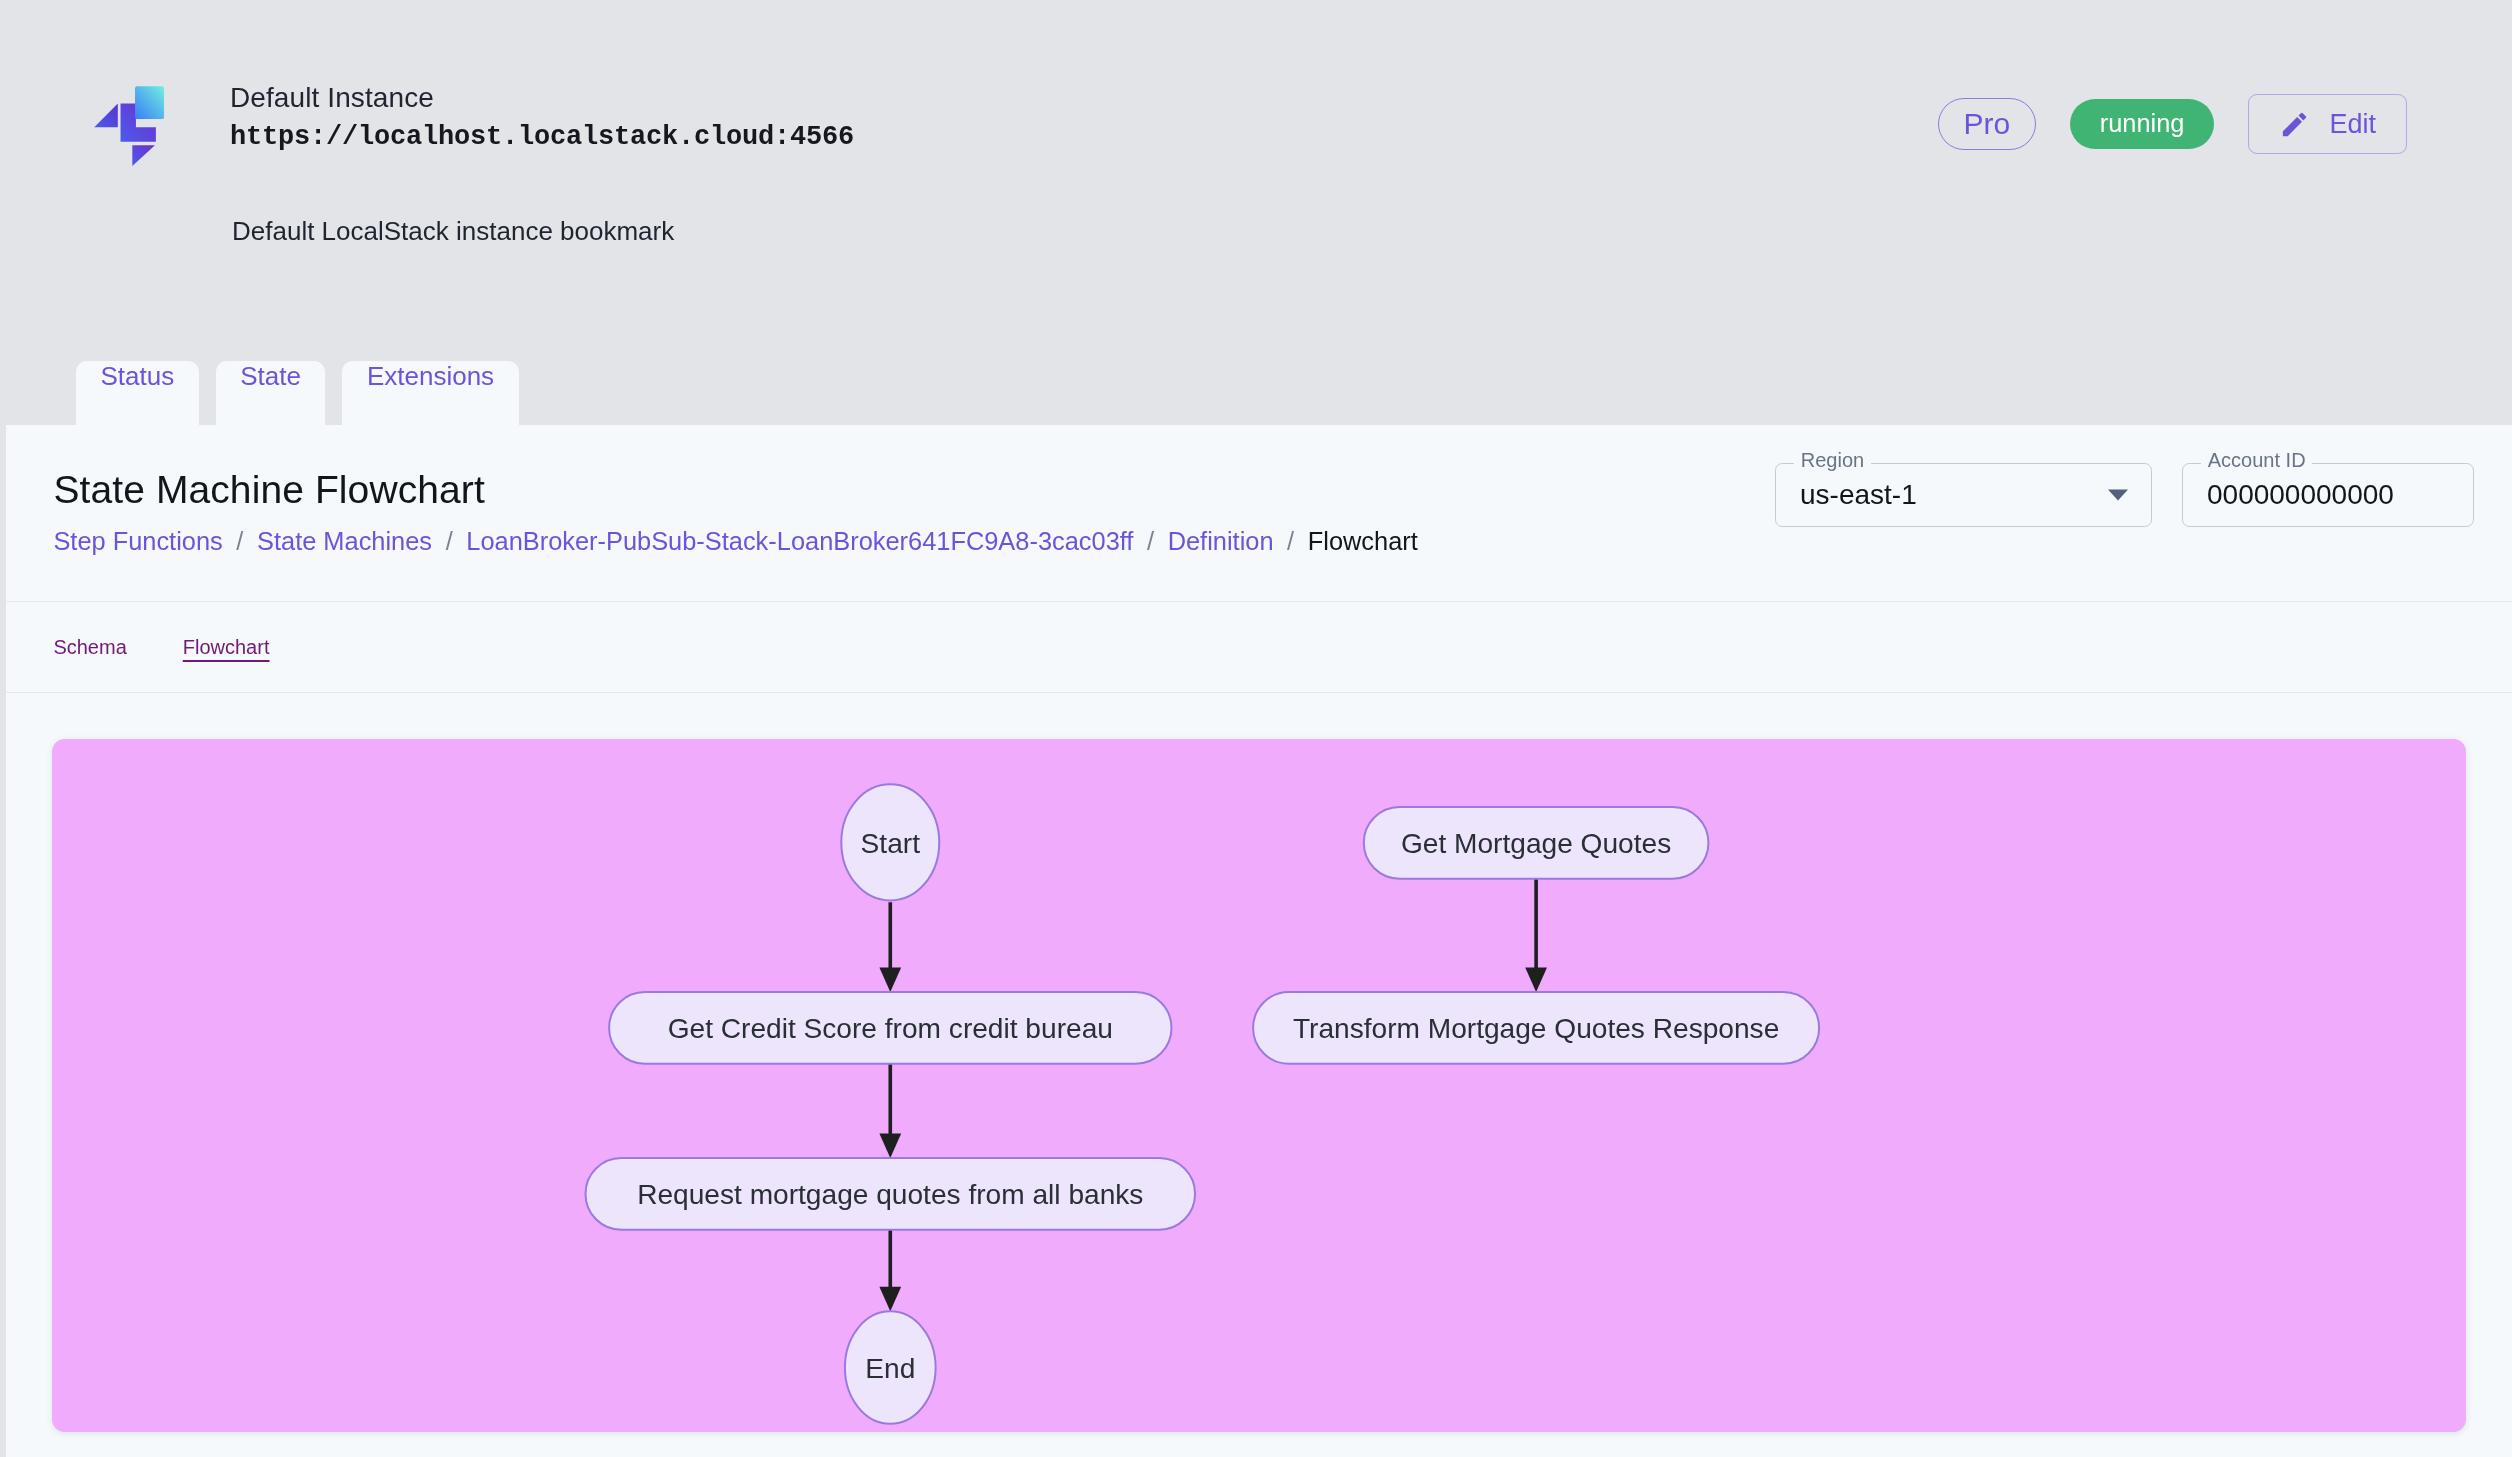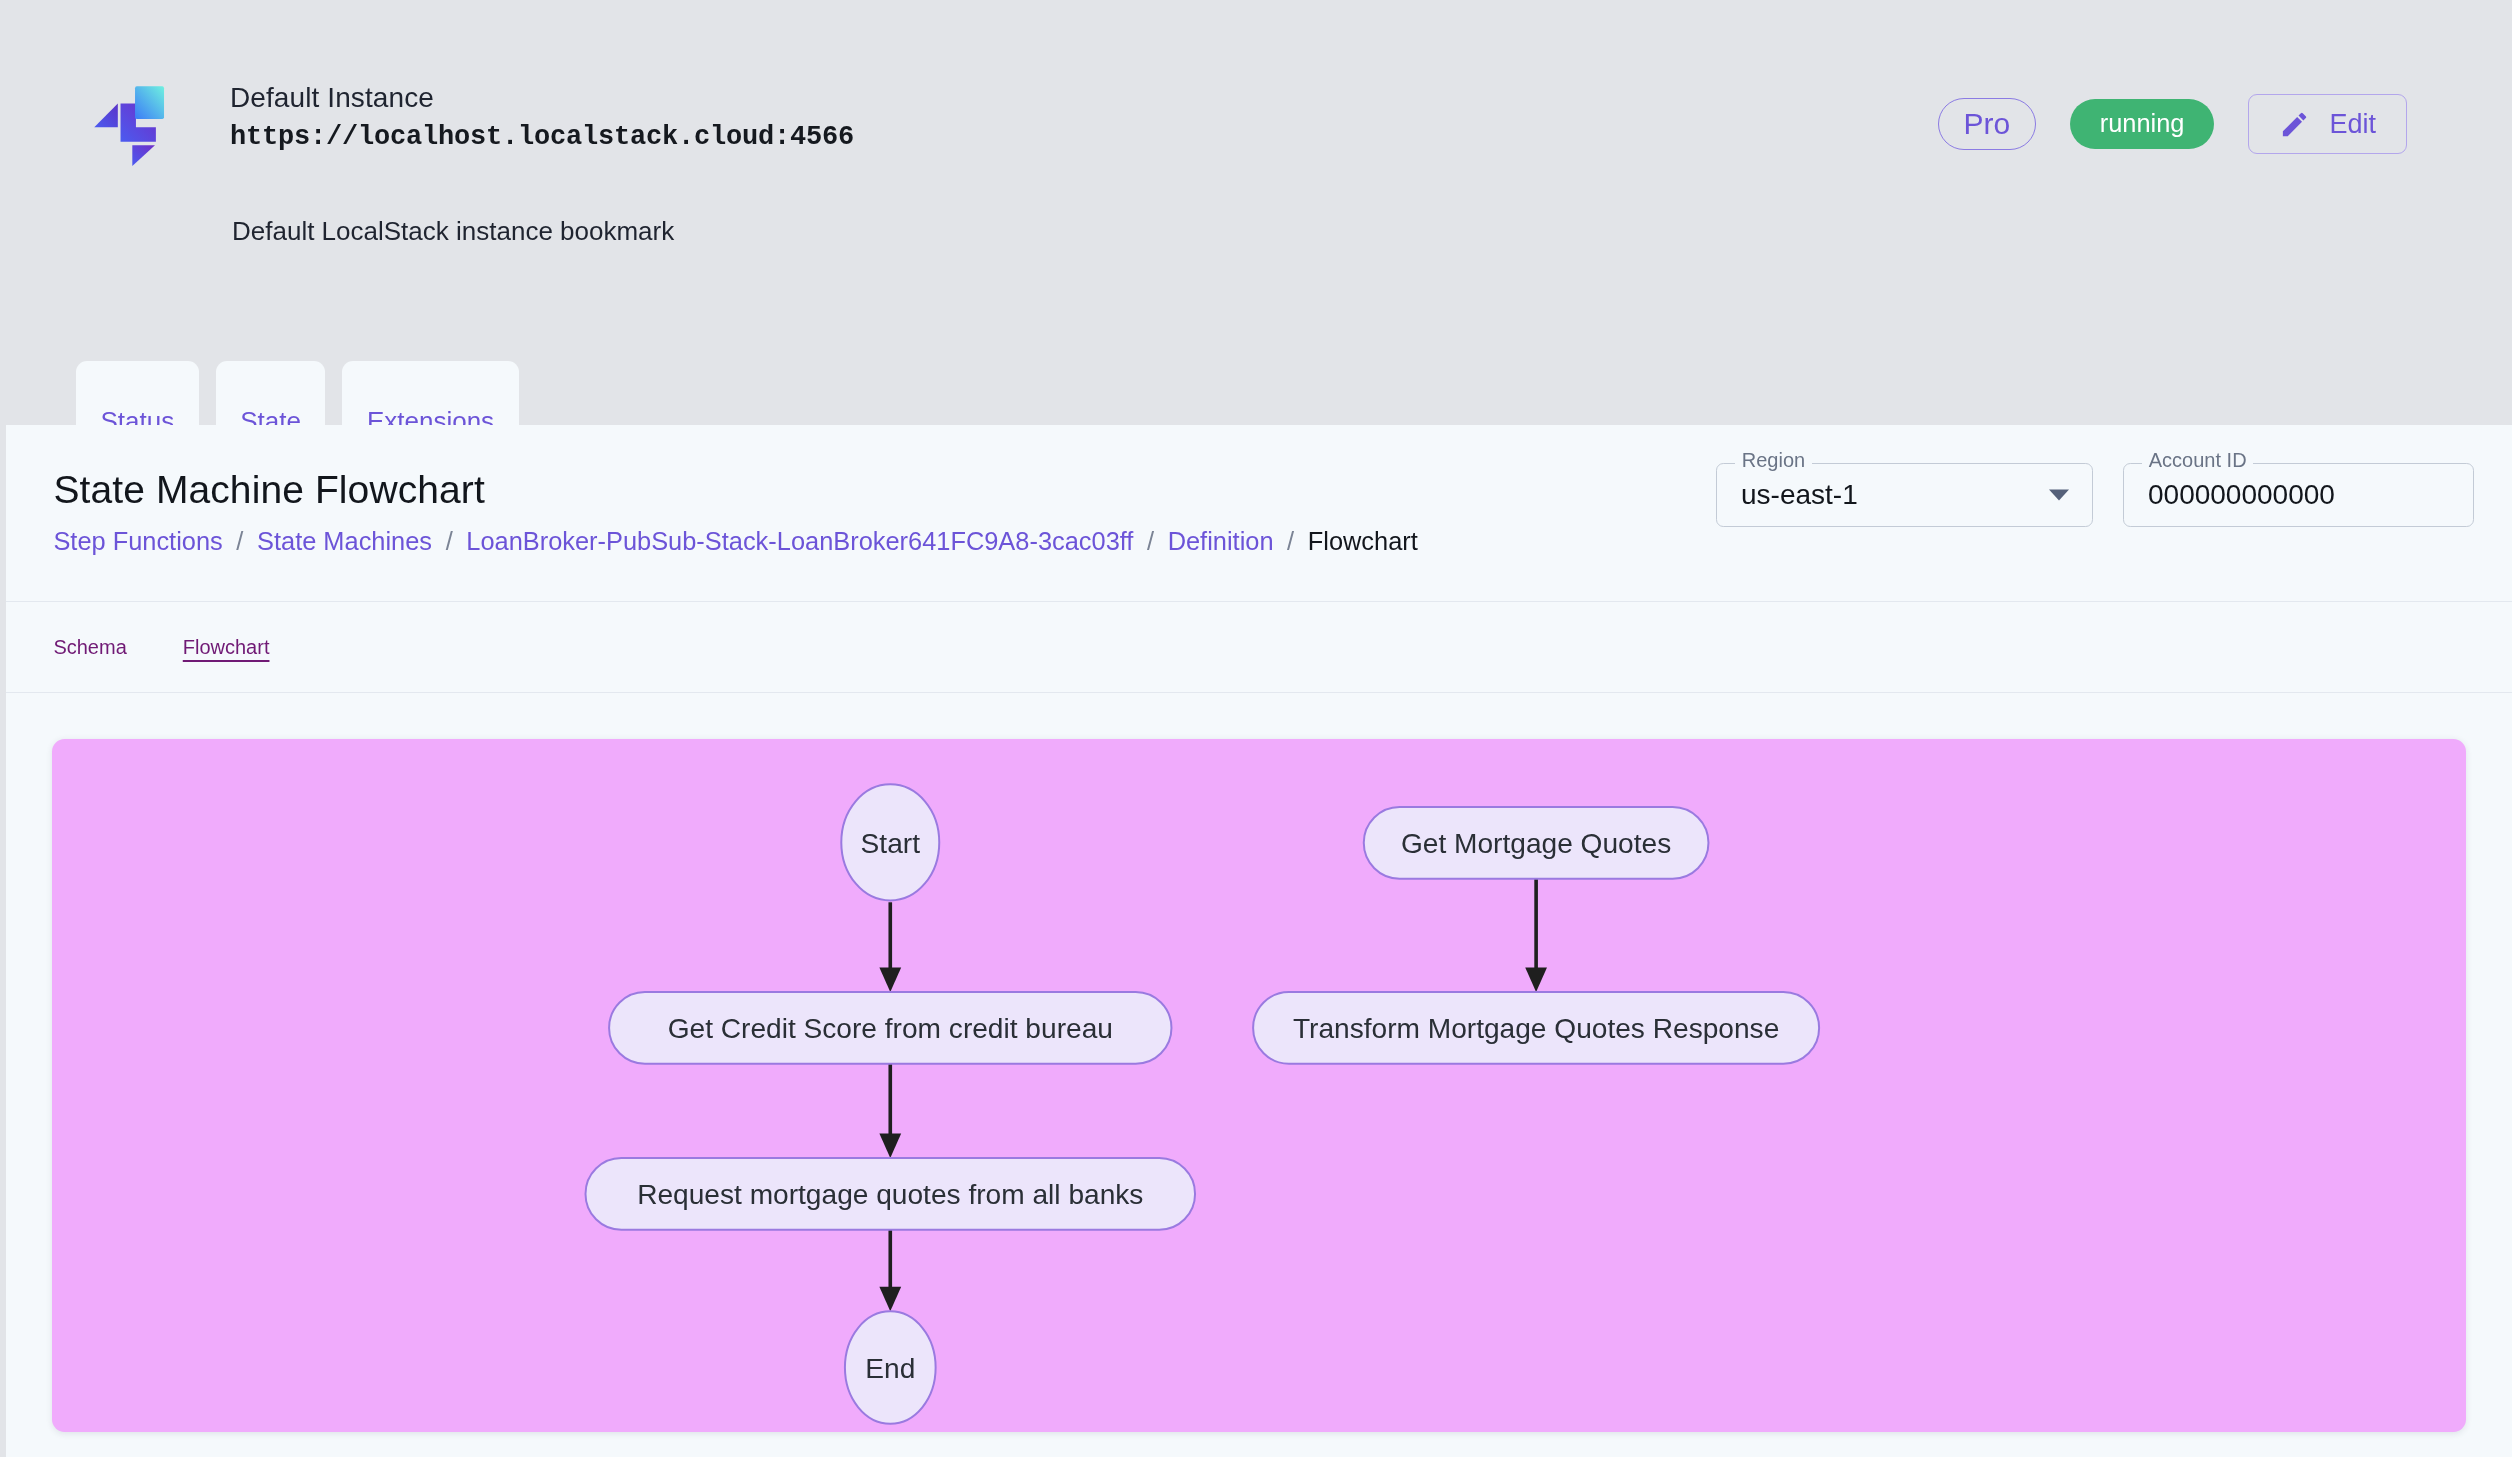--- a/index.html
+++ b/index.html
@@ -60,21 +60,21 @@
   .edit-btn svg { display: block; }
 
   
   .main-tabs {
     position: absolute; left: 76px; bottom: 0;
     display: flex; align-items: flex-end; gap: 17px;
   }
   .main-tab {
     background: #f5f9fc; border-radius: 11px 11px 0 0;
     padding: 0 24.5px; height: 76px;
-    display: flex; align-items: flex-end; justify-content: center;
+    display: flex; align-items: flex-start; justify-content: center;
     font-size: 26px; color: #6c54d8; cursor: pointer;
     white-space: nowrap;
   }
   .main-tab.active span { text-decoration: underline; text-underline-offset: 5.4px; }
 
   
   .content-panel {
     position: absolute; left: 6.4px; top: 425px;
     width: 2506px; height: 1032px;
     background: #f5f9fc;
@@ -101,21 +101,21 @@
     position: absolute; right: 38px; top: 38px;
     display: flex; align-items: flex-start; gap: 30px;
   }
   .field {
     position: relative;
     border: 1.2px solid #c3cbd6; border-radius: 7.3px;
     height: 64px; background: transparent;
     display: flex; align-items: center;
   }
   .field-region { width: 377px; padding: 0 23.6px; }
-  .field-account { width: 351px; padding: 0 23.6px; }
+  .field-account { width: 292px; padding: 0 23.6px; }
   .field-label {
     position: absolute; left: 18px; top: -13.6px;
     background: #f5f9fc; padding: 0 6.4px;
     font-size: 20px; color: #6a7486; line-height: 1;
   }
   .field-value { font-size: 28px; color: #12161c; }
   .caret {
     position: absolute; right: 23.6px; top: 50%;
     transform: translateY(-50%);
     width: 0; height: 0;

